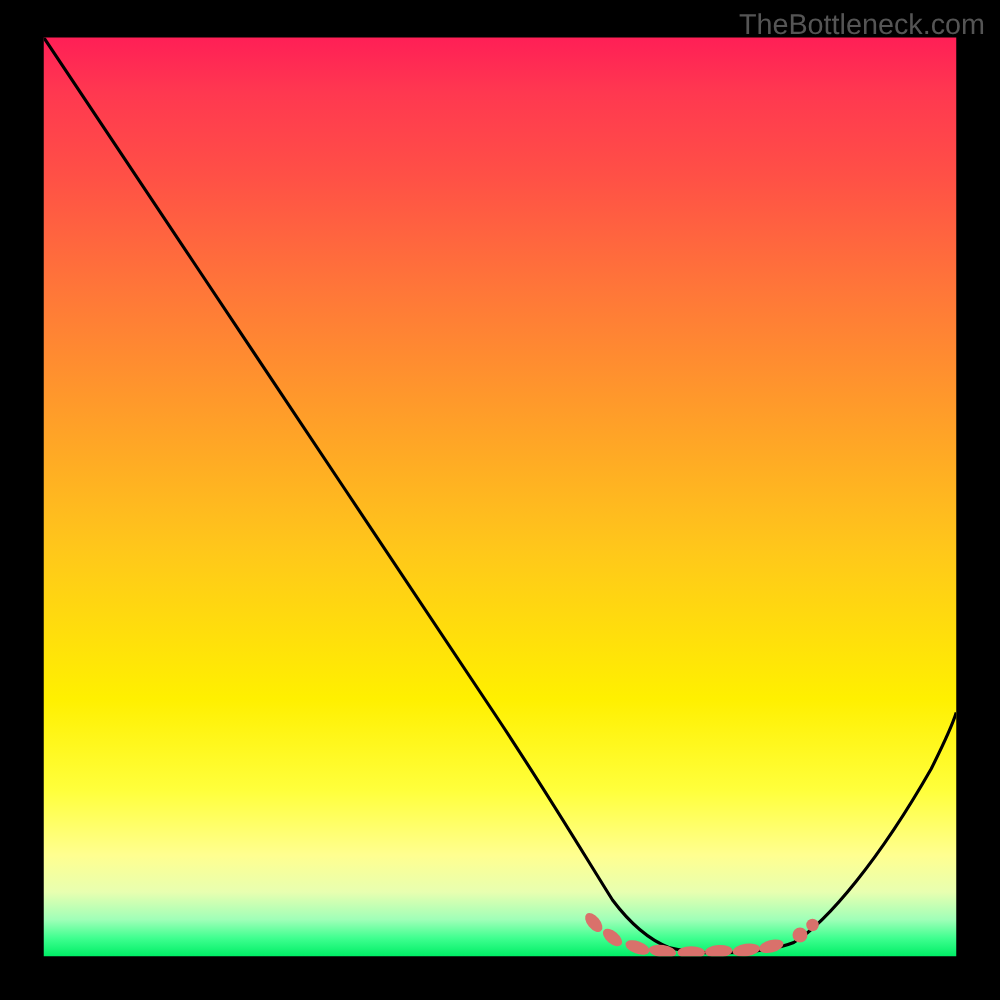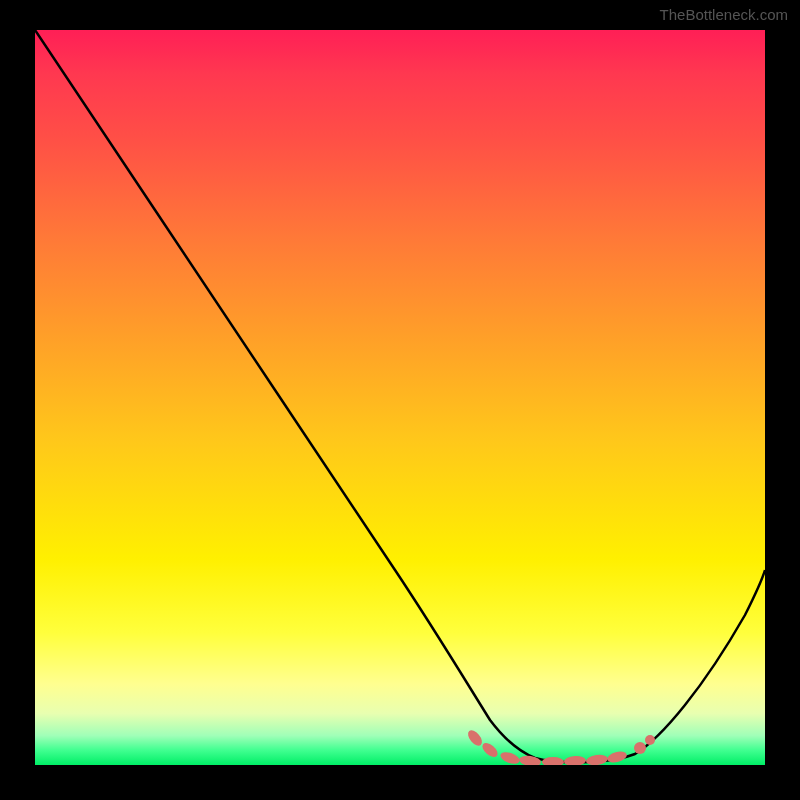--- a/index.html
+++ b/index.html
@@ -15,21 +15,21 @@
       position: relative;
       overflow: hidden;
       font-family: Arial, sans-serif;
     }
 
     .watermark {
       position: absolute;
       top: 6px;
       right: 12px;
       color: #555;
-      font-size: 15px;
+      font-size: 23px;
       font-weight: normal;
       z-index: 10;
     }
 
     .chart-area {
       position: absolute;
       left: 35px;
       top: 30px;
       width: 730px;
       height: 735px;

